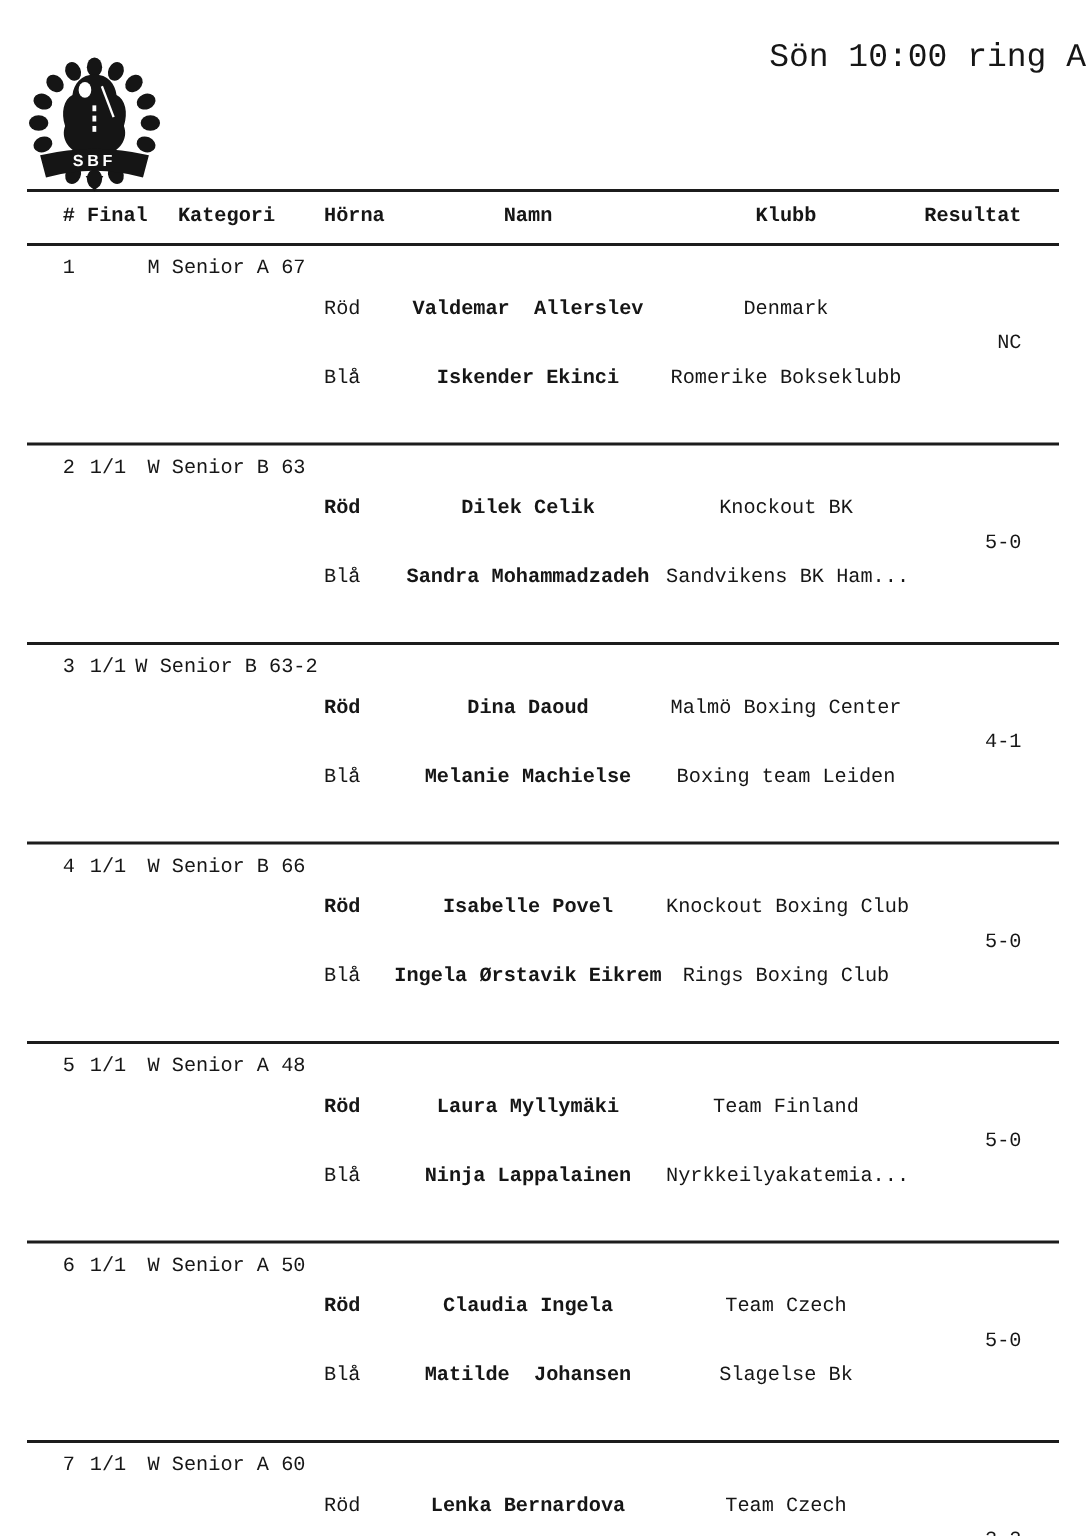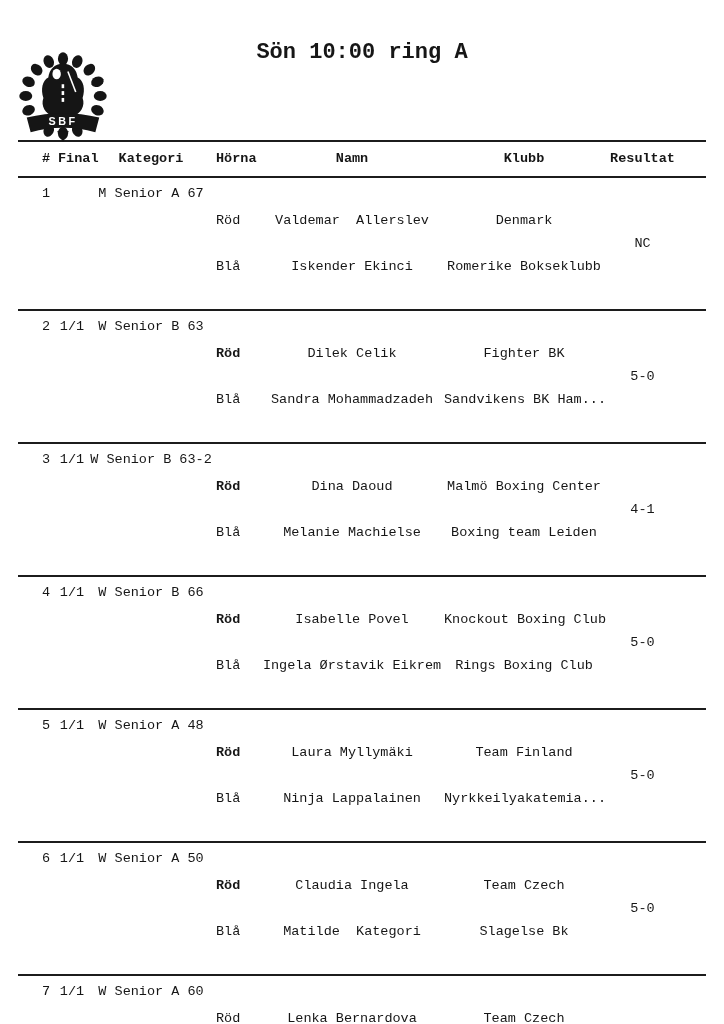--- a/index.html
+++ b/index.html
@@ -19,22 +19,22 @@
     overflow:hidden;
   }
   
   .header{ position:relative; height:92px; }
   .logo{ position:absolute; left:14px; top:7px; width:98px; height:98px; }
   .page-title{
     text-align:center; font-size:27px; font-weight:bold;
     letter-spacing:1px; padding-top:9px; white-space:pre;
   }
   .session-subtitle{
-    text-align:center; font-size:22px; font-weight:bold;
-    margin-top:40px; white-space:pre;
+    text-align:right; font-size:22px; font-weight:normal;
+    margin-top:26px; white-space:pre;
   }
   
   table.bouts{
     width:688px; margin:8px 0 0 18px;
     border-collapse:collapse; table-layout:fixed;
     border-top:2px solid var(--rule);
   }
   table.bouts th{
     font-size:13.5px; font-weight:bold;
     padding:9px 0 10px; vertical-align:middle;
@@ -44,23 +44,23 @@
   table.bouts tbody tr{ border-bottom:2px solid var(--rule); }
   table.bouts td{
     font-size:13.5px; padding:5px 0 5px;
     vertical-align:top; white-space:pre; overflow:visible;
   }
   .line{ line-height:15.5px; }
   .c-num{ text-align:right; padding-right:8px !important; }
   .c-final{ text-align:center; }
   .c-cat{ text-align:center; }
   .c-horna{ text-align:left; }
-  .c-namn{ text-align:center; }
+  .c-namn{ text-align:center;font-weight:bold; }
   .c-klubb{ text-align:center; }
-  .c-res{ text-align:center; padding-right:25px !important; vertical-align:middle !important; }
+  .c-res{ text-align:right; padding-right:25px !important; vertical-align:middle !important; }
   th.c-res{ padding-right:25px; }
   td.c-num,td.c-final,td.c-cat{ padding-top:8px !important; }
   .winner{ font-weight:bold; }
 </style>
 </head>
 <body>
 
 <div class="page">
 
   <div class="header">
@@ -147,21 +147,21 @@
     <td class="c-cat">W Senior B 63</td>
     <td class="c-horna">
       <div class="line winner">Röd</div>
       <div class="line">Blå</div>
     </td>
     <td class="c-namn">
       <div class="line">Dilek Celik</div>
       <div class="line">Sandra Mohammadzadeh</div>
     </td>
     <td class="c-klubb">
-      <div class="line">Fighter BK</div>
+      <div class="line">Knockout BK</div>
       <div class="line">Sandvikens BK Ham...</div>
     </td>
     <td class="c-res">5-0</td>
   </tr>
 
   <tr class="bout">
     <td class="c-num">3</td>
     <td class="c-final">1/1</td>
     <td class="c-cat">W Senior B 63-2</td>
     <td class="c-horna">
@@ -220,21 +220,21 @@
   <tr class="bout">
     <td class="c-num">6</td>
     <td class="c-final">1/1</td>
     <td class="c-cat">W Senior A 50</td>
     <td class="c-horna">
       <div class="line winner">Röd</div>
       <div class="line">Blå</div>
     </td>
     <td class="c-namn">
       <div class="line">Claudia Ingela</div>
-      <div class="line">Matilde  Kategori</div>
+      <div class="line">Matilde  Johansen</div>
     </td>
     <td class="c-klubb">
       <div class="line">Team Czech</div>
       <div class="line">Slagelse Bk</div>
     </td>
     <td class="c-res">5-0</td>
   </tr>
 
   <tr class="bout">
     <td class="c-num">7</td>

